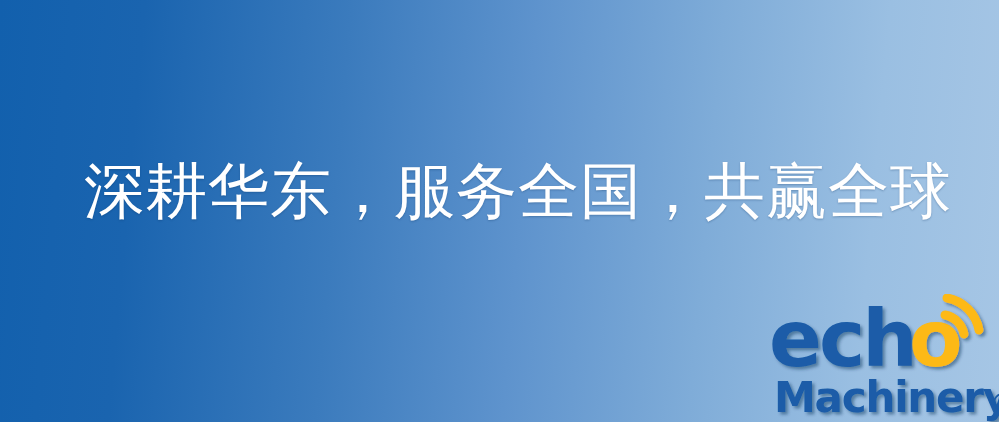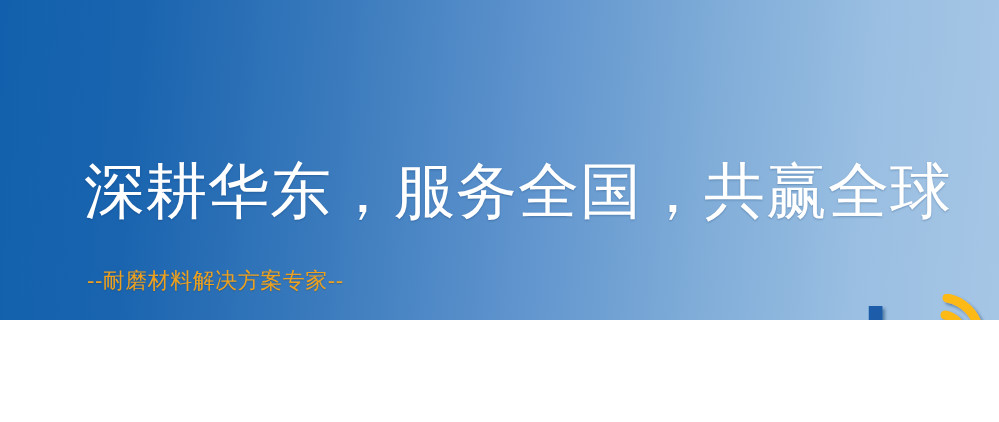--- a/index.html
+++ b/index.html
@@ -4,21 +4,21 @@
 <style>
   html, body {
     margin: 0;
     padding: 0;
     background: #ffffff;
   }
 
   #banner {
     position: relative;
     width: 999px;
-    height: 320px;
+    height: 422px;
     overflow: hidden;
     background: linear-gradient(
       95deg,
       #1260ad 0%,
       #1a64af 14%,
       #3b7bbd 34%,
       #5e93cd 52%,
       #7facd8 70%,
       #9abfe2 86%,
       #a6c6e5 100%
@@ -76,21 +76,20 @@
     font-weight: bold;
   }
 </style>
 </head>
 <body>
 
 <div id="banner">
 
   <div id="headline">深耕华东，服务全国，共赢全球</div>
 
-  <div id="subtitle">--耐磨材料解决方案专家--</div>
 
   <div id="logo">
     <svg viewBox="0 0 255 128" xmlns="http://www.w3.org/2000/svg" aria-hidden="true">
       <defs>
         <filter id="dropsh" x="-25%" y="-25%" width="160%" height="160%">
           <feDropShadow dx="2.5" dy="2.5" stdDeviation="1.8" flood-color="#0d2d55" flood-opacity="0.45"></feDropShadow>
         </filter>
       </defs>
 
       <g filter="url(#dropsh)">

